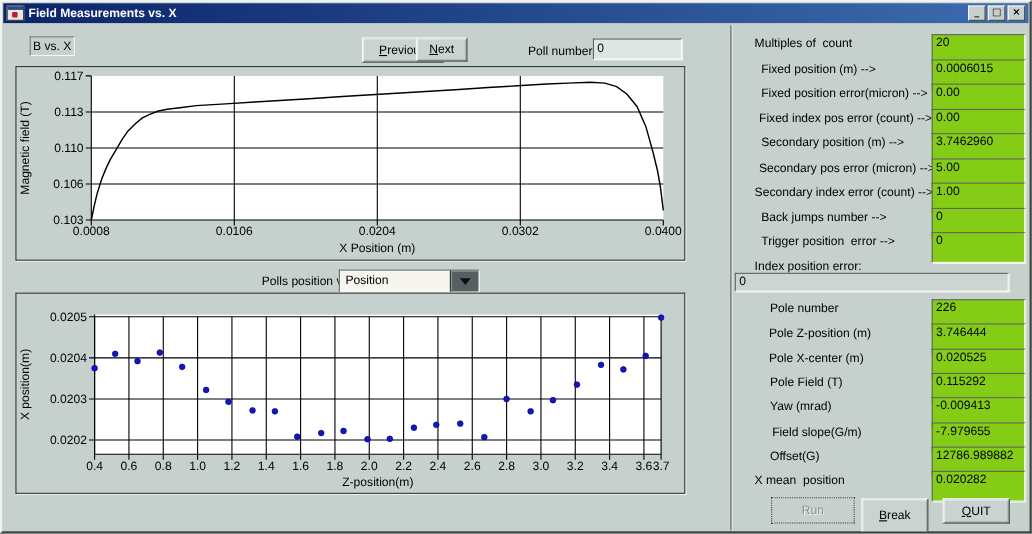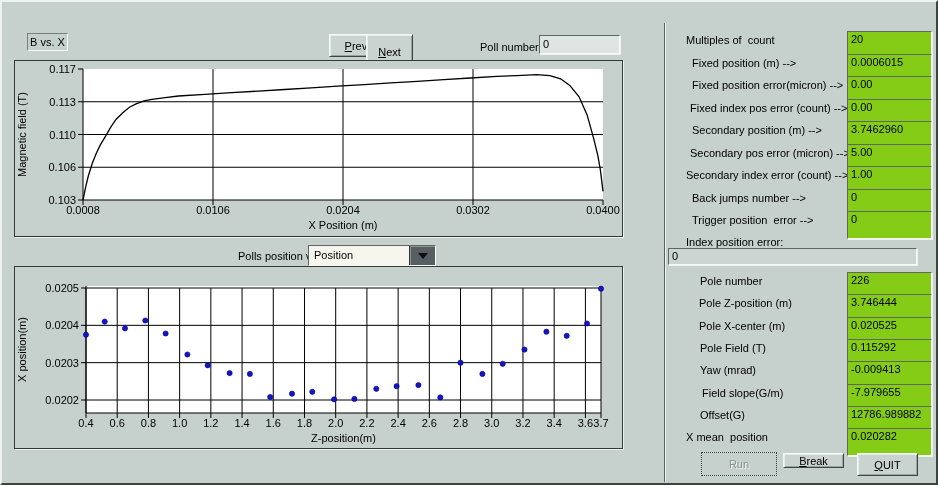--- a/index.html
+++ b/index.html
@@ -42,25 +42,37 @@
   .prow-label{position:absolute;white-space:pre;}
   .prow-field{position:absolute;left:845px;width:85px;height:28px;background:#84cc16;
     border:1px solid;border-color:#5f6763 #f6faf8 #f6faf8 #5f6763;box-shadow:1px 1px 0 #eef3f1;
     padding:1px 3px;line-height:13px;overflow:hidden;white-space:pre;box-sizing:border-box;}
 </style>
 </head>
 <body>
 
 <div class="window">
 
+  <div class="titlebar">
+    <div class="app-icon">
+        <div class="bar"></div>
+        <div class="dot"></div>
+      </div>
+    <span class="title">Field Measurements vs. X</span>
+    <div class="win-btns">
+      <button class="winbtn">_</button>
+      <button class="winbtn">□</button>
+      <button class="winbtn">×</button>
+    </div>
+  </div>
 
   <div class="frame-label" style="left:25px;top:31px;">B vs. X</div>
 
   <button class="btn" id="prev-btn" style="left:327px;top:32px;width:74px;height:23px;"><u>P</u>revious</button>
-  <button class="btn" id="next-btn" style="left:364px;top:32px;width:47px;height:35px;"><u>N</u>ext</button>
+  <button class="btn" id="next-btn" style="left:376px;top:32px;width:47px;height:22px;"><u>N</u>ext</button>
 
   <span class="lbl" style="left:478px;top:39px;">Poll number</span>
   <div class="field gray" style="left:537px;top:33px;width:81px;height:19px;">0</div>
 
   <div class="chart-frame" style="left:12px;top:58px;width:607px;height:175px;">
     <svg id="chart1" width="605" height="173">
         <rect x="68" y="8" width="520" height="131" fill="#ffffff"></rect>
         <line x1="63" y1="139" x2="68" y2="139" stroke="#000" stroke-width="1"></line>
         <text x="61" y="143" text-anchor="end" font-family="Liberation Sans, sans-serif" font-size="11" fill="#000">0.103</text>
         <line x1="68" y1="106.25" x2="588" y2="106.25" stroke="#000" stroke-width="1"></line>
@@ -241,16 +253,16 @@
       <div class="prow-label" style="left: 698px; top: 407px;">Offset(G)</div>
       <div class="prow-field" style="top: 404px;">12786.989882</div>
       <div class="prow-label" style="left: 684px; top: 429px;">X mean  position</div>
       <div class="prow-field" style="top: 426px;">0.020282</div>
     </div>
 
   <span class="lbl" style="left:684px;top:234px;">Index position error:</span>
   <div class="field wide" style="left:666px;top:246px;width:249px;height:17px;line-height:13px;">0</div>
 
   <button class="btn disabled" id="run-btn" style="left:699px;top:450px;width:76px;height:24px;">Run</button>
-  <button class="btn" id="break-btn" style="left:781px;top:451px;width:61px;height:15px;"><u>B</u>reak</button>
+  <button class="btn" id="break-btn" style="left:781px;top:451px;width:61px;height:32px;"><u>B</u>reak</button>
   <button class="btn" id="quit-btn" style="left:855px;top:451px;width:61px;height:23px;"><u>Q</u>UIT</button>
 
 </div>
 
 </body></html>

